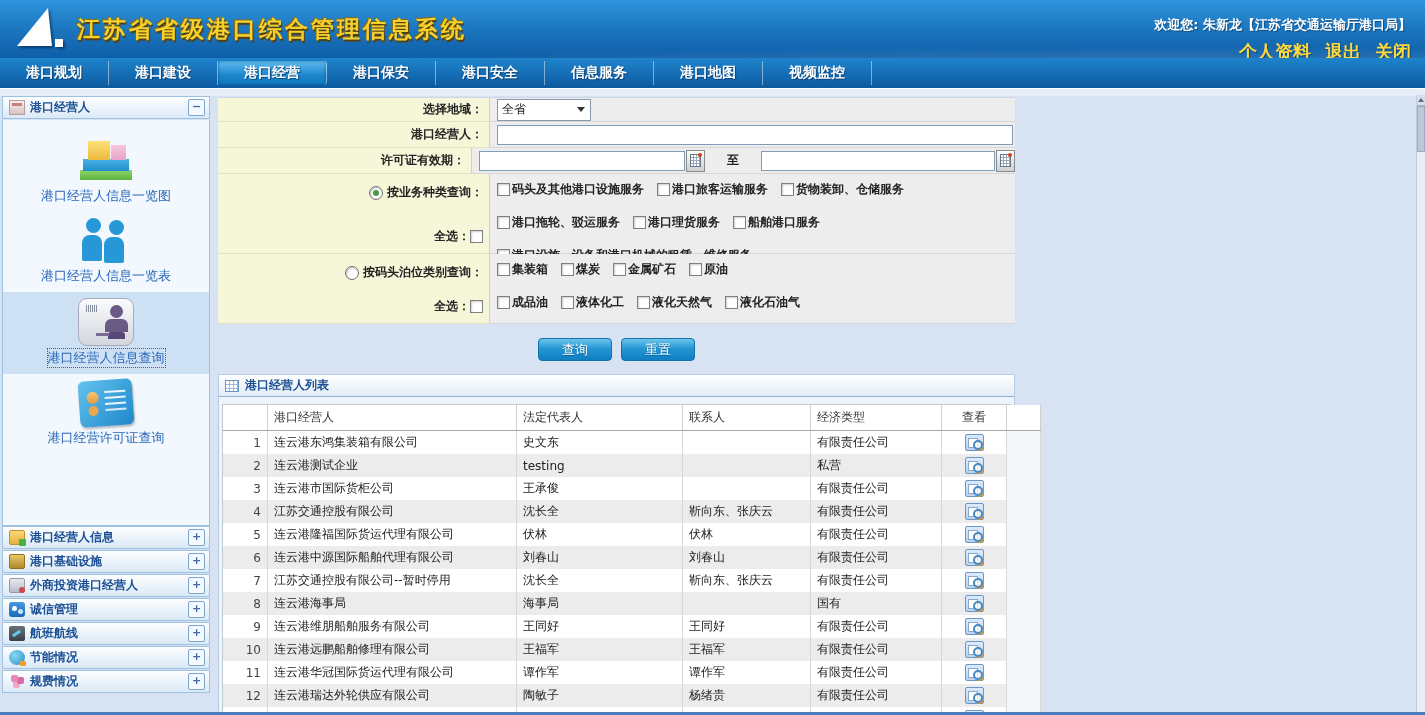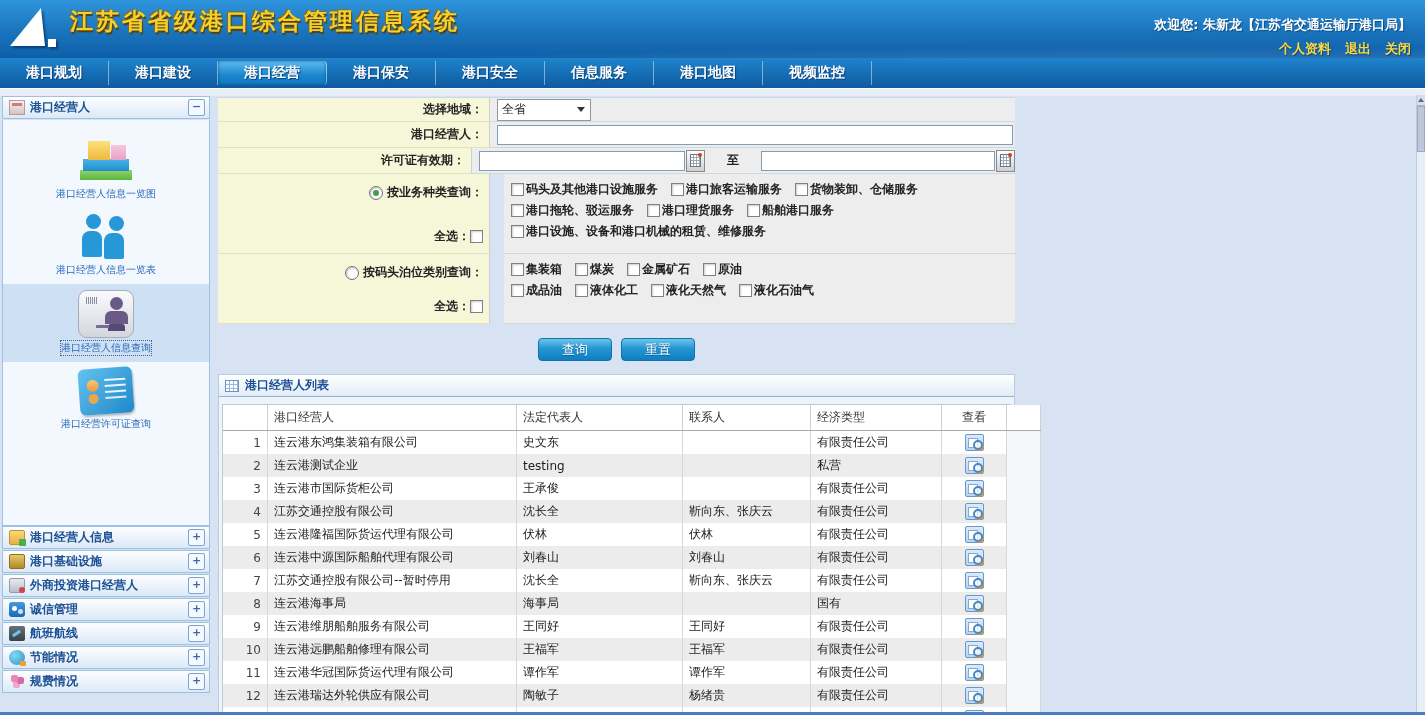--- a/index.html
+++ b/index.html
@@ -2,45 +2,45 @@
 <html><head>
 <meta charset="utf-8">
 <style>
   html,body{margin:0;padding:0;}
   body{width:1425px;height:715px;overflow:hidden;position:relative;background:#d7e3f2;
        font-family:"DejaVu Sans","Liberation Sans",sans-serif;font-size:12px;color:#222;}
   
   .hdr{position:absolute;left:0;top:0;width:1425px;height:58px;
     background:radial-gradient(130% 90% at 82% 130%,rgba(255,255,255,.28),rgba(255,255,255,0) 55%),
                linear-gradient(180deg,#2e94dc,#1a74bc 55%,#0e5ea8);}
-  .brand{position:absolute;left:8px;top:6px;display:flex;align-items:flex-start;gap:10px;}
+  .brand{position:absolute;left:15px;top:6px;display:flex;align-items:center;gap:10px;}
   .logo{width:52px;height:46px;filter:drop-shadow(2px 2px 1px rgba(0,20,60,.5));}
   .title{font-size:23px;font-weight:bold;letter-spacing:3px;color:#f5d12e;
          text-shadow:1px 2px 1px #5a3c00, -1px -1px 0 #8a6a10;}
   .welcome{position:absolute;right:14px;top:16px;color:#fff;font-weight:bold;font-size:13px;text-shadow:1px 1px 1px #0a4a80;}
   .userlinks{position:absolute;right:14px;top:40px;display:flex;gap:14px;}
-  .userlinks a{color:#ffd83c;font-weight:bold;font-size:13px;text-decoration:none;text-shadow:1px 1px 1px #0a4a80;cursor:pointer;}
+  .userlinks a{color:#ffd83c;font-weight:bold;font-size:18px;text-decoration:none;text-shadow:1px 1px 1px #0a4a80;cursor:pointer;}
   
   .nav{position:absolute;left:0;top:58px;width:1425px;height:30px;
     background:linear-gradient(180deg,#1e84cc,#0d5aa0);border-bottom:1px solid #0a4a88;display:flex;}
   .tab{width:108px;height:24px;margin:3px 0;display:flex;align-items:center;justify-content:center;
     color:#fff;font-size:14px;font-weight:bold;border-right:1px solid rgba(255,255,255,.45);cursor:pointer;text-shadow:1px 1px 1px #09427a;}
   .tab.active{background:linear-gradient(180deg,#5fbcf0,#1b86cc 60%,#1079c2);border-radius:4px;border-right:1px solid rgba(255,255,255,.45);box-shadow:0 0 3px rgba(0,30,70,.5) inset;}
   .strip{position:absolute;left:0;top:88px;width:1425px;height:7px;background:#e6eef8;border-top:1px solid #ffffff;}
   
   .side{position:absolute;left:2px;top:96px;width:208px;bottom:0;}
   .panel-h{height:23px;display:flex;align-items:center;gap:5px;padding:0 4px 0 6px;box-sizing:border-box;
     background:linear-gradient(180deg,#fdfeff,#dbe9f7);border:1px solid #9ec1e0;color:#1b4f93;font-weight:bold;cursor:pointer;margin-bottom:1px;}
   .ptitle{flex:1;}
   .pbtn{width:15px;height:15px;border:1px solid #7aa6d0;background:#f4f9ff;color:#3a6ea8;font-size:11px;line-height:13px;
     text-align:center;border-radius:2px;cursor:pointer;}
   .side-body{background:#f2f8fd;border:1px solid #9ec1e0;border-top:none;height:406px;padding-top:12px;box-sizing:border-box;}
   .side-item{text-align:center;padding:6px 0 7px;cursor:pointer;}
   .side-item.selected{background:#cde0f4;}
-  .side-label{color:#2a68b8;font-size:10px;margin-top:3px;display:inline-block;}
+  .side-label{color:#2a68b8;font-size:13px;margin-top:3px;display:inline-block;}
   .side-item.selected .side-label{outline:1px dotted #47618c;}
   .bigicon{width:54px;height:46px;margin:0 auto;position:relative;}
   
   .i-cargo-overview-icon{background:
      linear-gradient(180deg,#fce27a,#edb93e),linear-gradient(180deg,#f6c6de,#e9a2c6),
      linear-gradient(180deg,#4ab2e8,#1f90cc),linear-gradient(180deg,#93d26e,#5bb73b);
      background-size:22px 19px,15px 15px,46px 12px,52px 10px;
      background-position:9px 3px,32px 7px,4px 21px,1px 32px;background-repeat:no-repeat;}
   .i-operators-list-icon::before{content:"";position:absolute;left:7px;top:0;width:15px;height:15px;border-radius:50%;
      background:#2698d8;box-shadow:23px 2px 0 #2698d8;}
@@ -83,21 +83,21 @@
      box-shadow:6px 2px 0 #d868a8,2px 6px 0 #f0a8c8;}
   
   .main{position:absolute;left:218px;top:97px;width:797px;}
   .form{border-top:1px solid #cdd8e4;}
   .frow{display:flex;}
   .lab{width:272px;background:#f6f6d8;border-bottom:1px solid #e2e2c2;border-right:1px solid #cfcfcf;
        display:flex;align-items:center;justify-content:flex-end;padding-right:6px;box-sizing:border-box;font-weight:bold;color:#222;}
   .fld{flex:1;background:#ededed;border-bottom:1px solid #d6d6d6;display:flex;align-items:center;padding-left:7px;box-sizing:border-box;}
   .h24{height:24px}.h26{height:26px}.h80{height:80px}.h70{height:70px}
   .lab.stack{flex-direction:column;align-items:flex-end;justify-content:space-between;padding:10px 6px 8px 0;}
-  .fld.stack{flex-direction:column;align-items:flex-start;justify-content:flex-start;padding-top:7px;gap:4px;margin-left:14px;}
+  .fld.stack{flex-direction:column;align-items:flex-start;justify-content:flex-start;padding-top:7px;gap:16px;}
   .selectbox{width:92px;height:20px;background:#fff;border:1px solid #8a98a8;display:flex;align-items:center;cursor:pointer;}
   .selectbox .val{flex:1;padding-left:4px;font-weight:normal;}
   .drop-arrow{width:0;height:0;border:4px solid transparent;border-top:5px solid #333;margin:4px 5px 0 0;}
   .txt{height:18px;border:1px solid #7f9db9;background:#fff;font-family:inherit;font-size:12px;padding:0 3px;}
   .txt.wide{width:508px;}
   .txt.date{width:198px;}
   .txt.date2{width:226px;}
   .calbtn{width:17px;height:20px;border:1px solid #8a8a8a;background:linear-gradient(#fefefe,#cfcfcf);position:relative;cursor:pointer;margin-left:1px;}
   .calbtn::before{content:"";position:absolute;left:3px;top:3px;right:3px;bottom:4px;border:1px solid #667788;background-color:#fff;
      background-image:repeating-linear-gradient(90deg,transparent 0 2px,#99aabb 2px 3px),repeating-linear-gradient(transparent 0 2px,#99aabb 2px 3px);}

